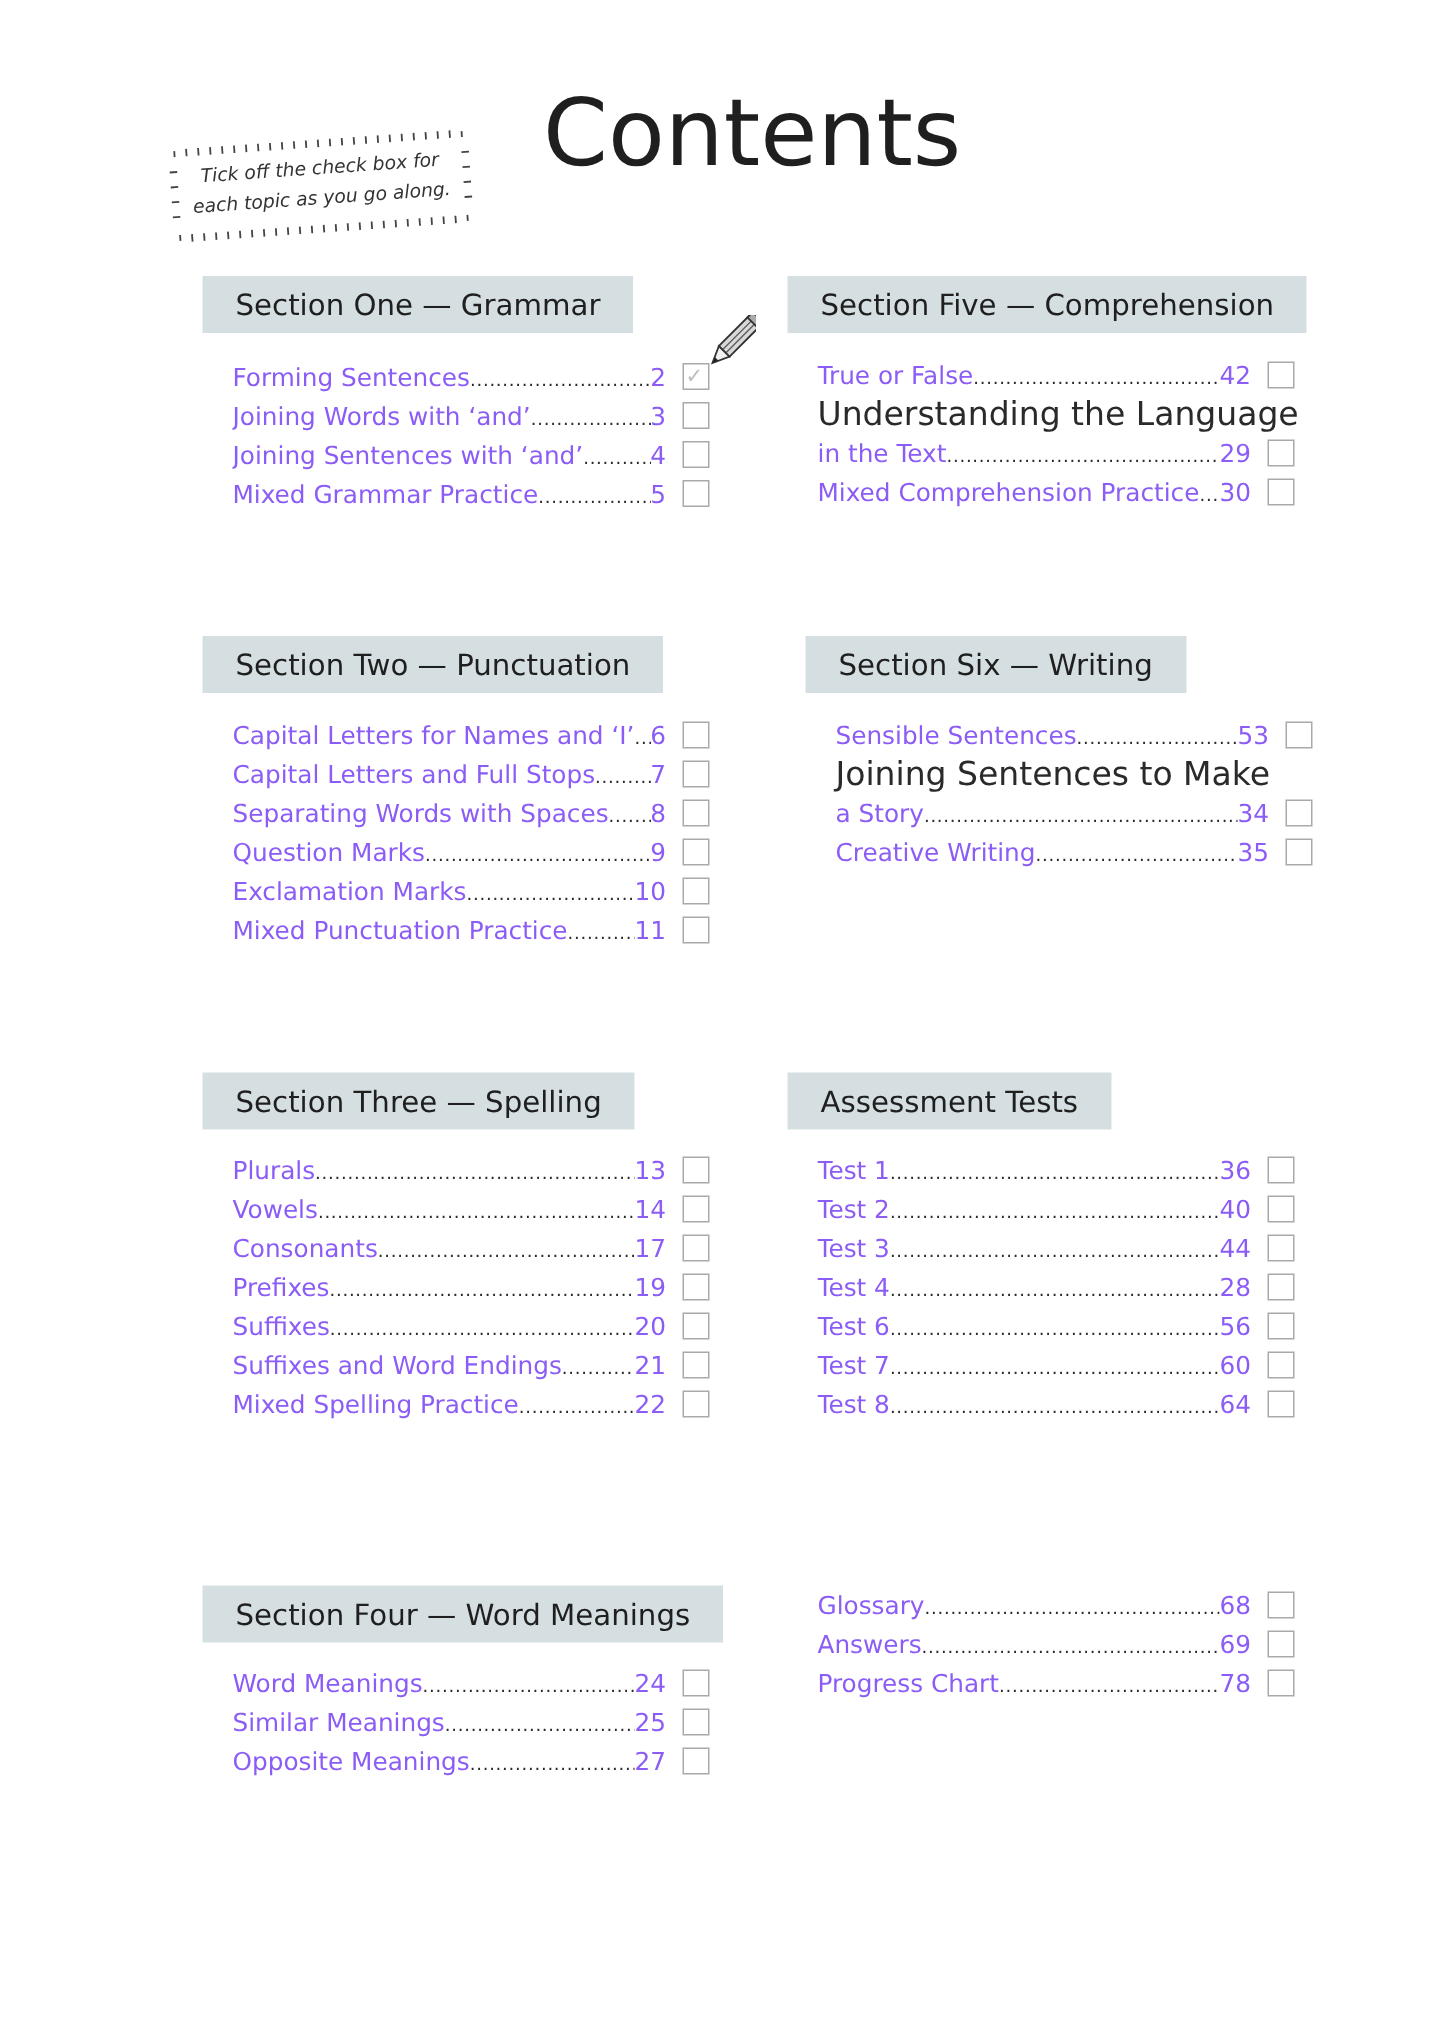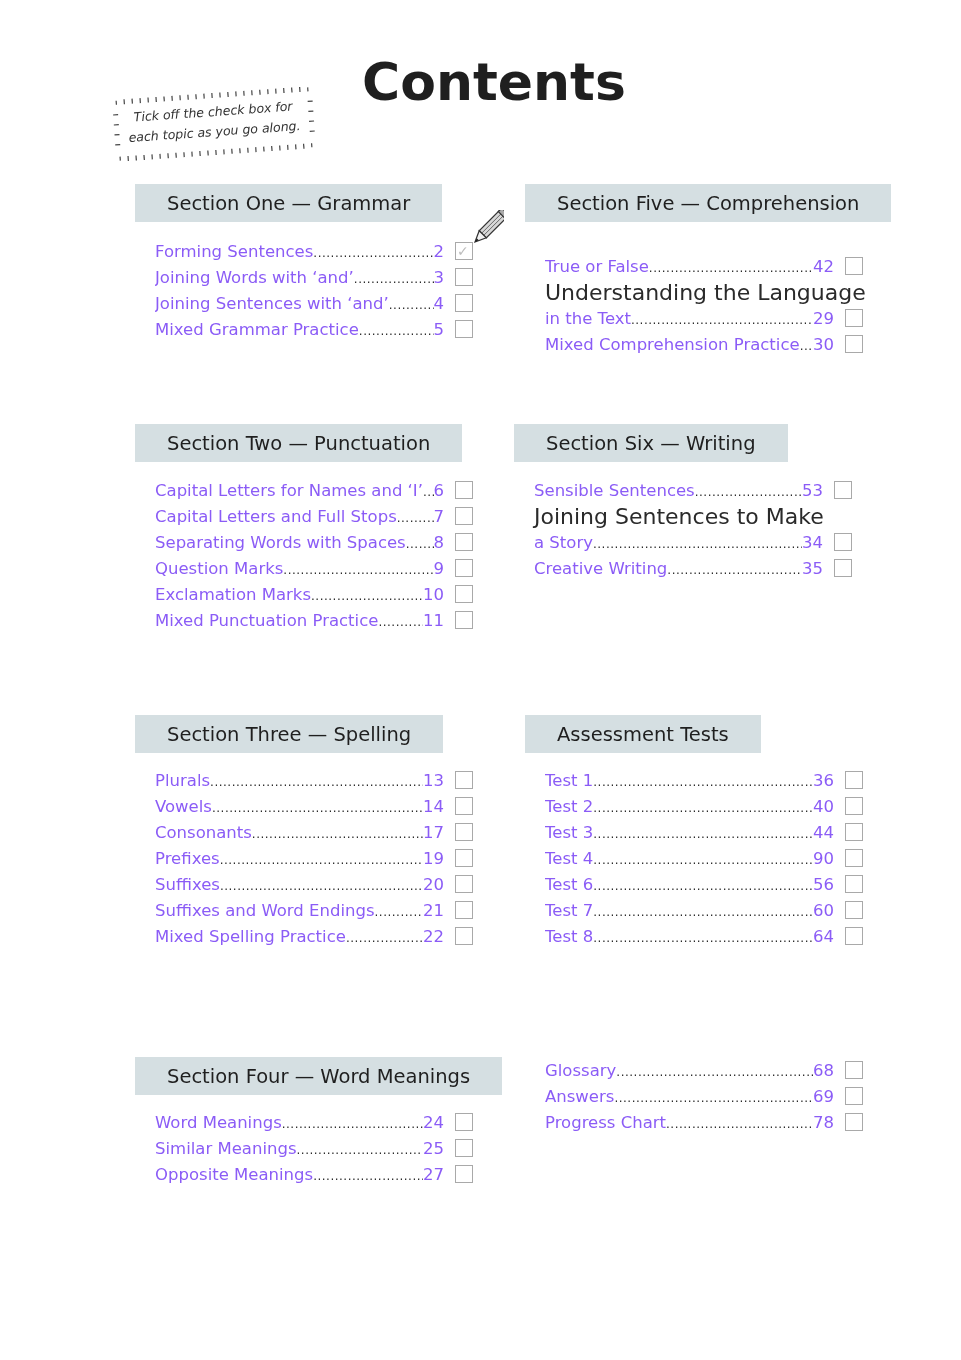--- a/index.html
+++ b/index.html
@@ -2,36 +2,36 @@
 <html><head>
   <meta charset="utf-8">
   <style>
     html, body { margin: 0; padding: 0; background: #ffffff; }
     body {
       width: 961px; height: 1360px; position: relative; overflow: hidden;
       font-family: "DejaVu Sans", sans-serif; color: #2a2a2a;
     }
     .title {
       position: absolute; left: 362px; top: 52px;
-      font-family: "DejaVu Sans", sans-serif; font-weight: bold;
-      font-size: 52px; letter-spacing: 0px; color: #1f1f1f;
+      font-family: "DejaVu Sans", sans-serif; font-weight: normal;
+      font-size: 62px; letter-spacing: 0px; color: #1f1f1f;
     }
     .note {
       position: absolute; left: 112px; top: 92px; width: 204px; height: 64px;
       transform: rotate(-4deg);
     }
     .note svg { position: absolute; left: 0; top: 0; }
     .note-text {
       position: absolute; left: 0; top: 10px; width: 204px; text-align: center;
       font-family: "DejaVu Sans", sans-serif; font-size: 12.5px; line-height: 20px;
       color: #333; font-style: italic;
     }
     .section { position: absolute; }
     .sec-head {
-      display: inline-block; background: #d5dfe2; padding: 0 32px;
+      display: inline-block; background: #d5dfe2; padding: 0 22px;
       height: 38px; line-height: 40px; font-size: 19.5px; color: #1f1f1f;
       white-space: nowrap;
     }
     .items { margin-top: 19px; }
     .item {
       position: relative; height: 26px; width: 340px;
     }
     .item .line {
       position: absolute; left: 20px; width: 289px; height: 26px;
       display: flex; align-items: baseline; font-size: 16.5px; line-height: 26px; color: #8b5cf6;
@@ -174,21 +174,21 @@
           <span class="dots"></span>
           <span class="page">5</span>
         </div>
       <div class="cb"></div>
     </div>
   </div>
 </div>
 
 <div class="section" style="left:525px; top:184px;">
   <div class="sec-head">Section Five — Comprehension</div>
-  <div class="items" style="margin-top:32px;">
+  <div class="items" style="margin-top:16px;">
     <div class="item">
       <div class="line">
           <span class="label">True or False</span>
           <span class="dots"></span>
           <span class="page">42</span>
         </div>
       <div class="cb"></div>
     </div>
     <div class="item">
       <div class="plain">Understanding the Language</div>
@@ -259,21 +259,21 @@
       <div class="line">
           <span class="label">Mixed Punctuation Practice</span>
           <span class="dots"></span>
           <span class="page">11</span>
         </div>
       <div class="cb"></div>
     </div>
   </div>
 </div>
 
-<div class="section" style="left:514px; top:424px;">
+<div class="section" style="left:537px; top:424px;">
   <div class="sec-head">Section Six — Writing</div>
   <div class="items" style="margin-top:16px;">
     <div class="item">
       <div class="line">
           <span class="label">Sensible Sentences</span>
           <span class="dots"></span>
           <span class="page">53</span>
         </div>
       <div class="cb"></div>
     </div>
@@ -385,21 +385,21 @@
           <span class="label">Test 3</span>
           <span class="dots"></span>
           <span class="page">44</span>
         </div>
       <div class="cb"></div>
     </div>
     <div class="item">
       <div class="line">
           <span class="label">Test 4</span>
           <span class="dots"></span>
-          <span class="page">90</span>
+          <span class="page">28</span>
         </div>
       <div class="cb"></div>
     </div>
     <div class="item">
       <div class="line">
           <span class="label">Test 6</span>
           <span class="dots"></span>
           <span class="page">56</span>
         </div>
       <div class="cb"></div>

